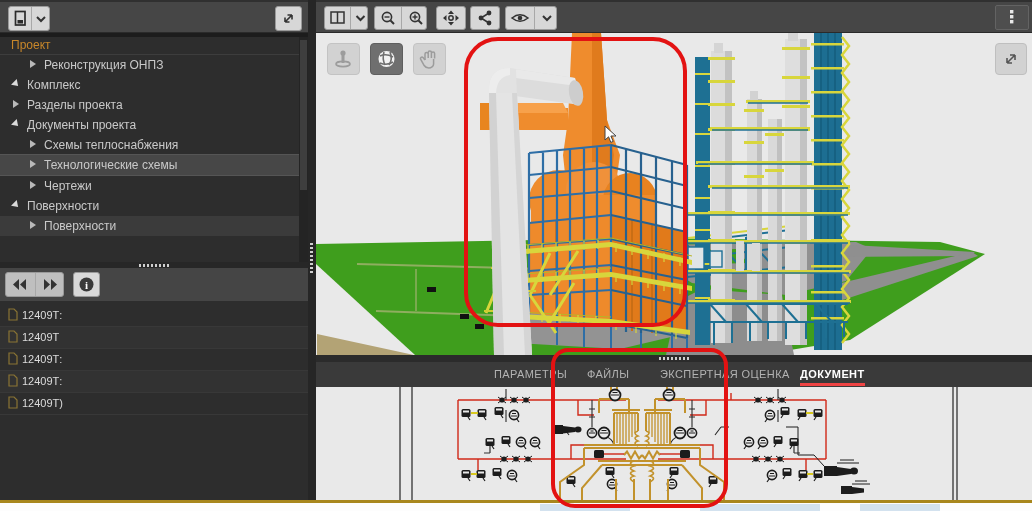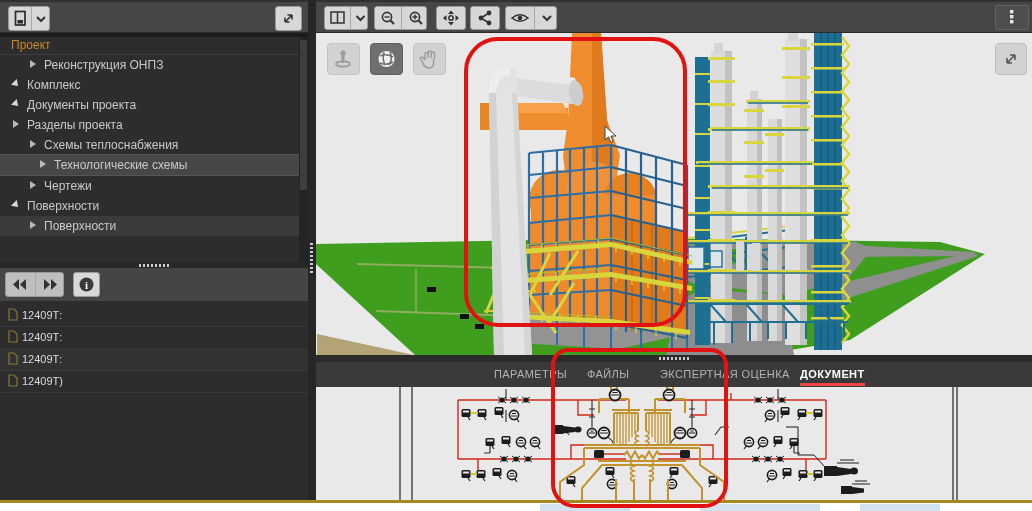--- a/index.html
+++ b/index.html
@@ -132,24 +132,24 @@
       </svg>
   </div>
 </div>
 
 <div class="abs" id="lpanel">
   <div id="treehead"></div>
   <div id="tree">
     <div class="trow" style="color:#c8872a;padding-left:11px;border-bottom:1px solid #3d3d3d;height:17px;line-height:16px;">Проект</div>
     <div class="trow" style="padding-left:30px;"><span class="tw c"></span>Реконструкция ОНПЗ</div>
     <div class="trow" style="padding-left:13px;"><span class="tw o"></span>Комплекс</div>
+    <div class="trow" style="padding-left:13px;"><span class="tw c"></span>Разделы проекта</div>
     <div class="trow" style="padding-left:13px;"><span class="tw o"></span>Документы проекта</div>
-    <div class="trow" style="padding-left:13px;"><span class="tw c"></span>Разделы проекта</div>
     <div class="trow" style="padding-left:30px;"><span class="tw c"></span>Схемы теплоснабжения</div>
-    <div class="trow sel" style="padding-left:40px;"><span class="tw c"></span>Технологические схемы</div>
+    <div class="trow sel" style="padding-left:30px;"><span class="tw c"></span>Технологические схемы</div>
     <div class="trow" style="padding-left:30px;"><span class="tw c"></span>Чертежи</div>
     <div class="trow" style="padding-left:13px;"><span class="tw o"></span>Поверхности</div>
     <div class="trow" style="padding-left:30px;background:#3b3b3b;width:298px;"><span class="tw c"></span>Поверхности</div>
   </div>
   <div style="position:absolute;right:0;top:4px;width:9px;height:225px;background:#242424;">
     <div style="position:absolute;left:1px;top:3px;width:7px;height:150px;background:#3e3e3e;"></div>
   </div>
   <div id="hsplit">
       <div class="grip-h"></div>
     </div>
@@ -170,20 +170,23 @@
         <svg class="ic" width="25" height="23" viewBox="0 0 25 23">
           <circle cx="12.5" cy="11.5" r="7" fill="#3a3a3a"></circle>
           <text x="12.5" y="15.6" font-size="11" font-weight="bold" fill="#fff" text-anchor="middle" font-family="Liberation Serif,serif">i</text>
         </svg>
       </div>
   </div>
   <div id="llist">
     <div class="lrow"><svg width="10" height="13" viewBox="0 0 10 13">
           <path d="M1 1h5l3 3v8H1z" fill="none" stroke="#8a7434" stroke-width="1.2"></path>
         </svg>12409Т:</div>
+    <div class="lrow" style="background:#323232;"><svg width="10" height="13" viewBox="0 0 10 13">
+          <path d="M1 1h5l3 3v8H1z" fill="none" stroke="#8a7434" stroke-width="1.2"></path>
+        </svg>12409Т</div>
     <div class="lrow"><svg width="10" height="13" viewBox="0 0 10 13">
           <path d="M1 1h5l3 3v8H1z" fill="none" stroke="#8a7434" stroke-width="1.2"></path>
         </svg>12409Т:</div>
     <div class="lrow" style="background:#323232;"><svg width="10" height="13" viewBox="0 0 10 13">
           <path d="M1 1h5l3 3v8H1z" fill="none" stroke="#8a7434" stroke-width="1.2"></path>
         </svg>12409Т:</div>
     <div class="lrow"><svg width="10" height="13" viewBox="0 0 10 13">
           <path d="M1 1h5l3 3v8H1z" fill="none" stroke="#8a7434" stroke-width="1.2"></path>
         </svg>12409Т)</div>
   </div>

